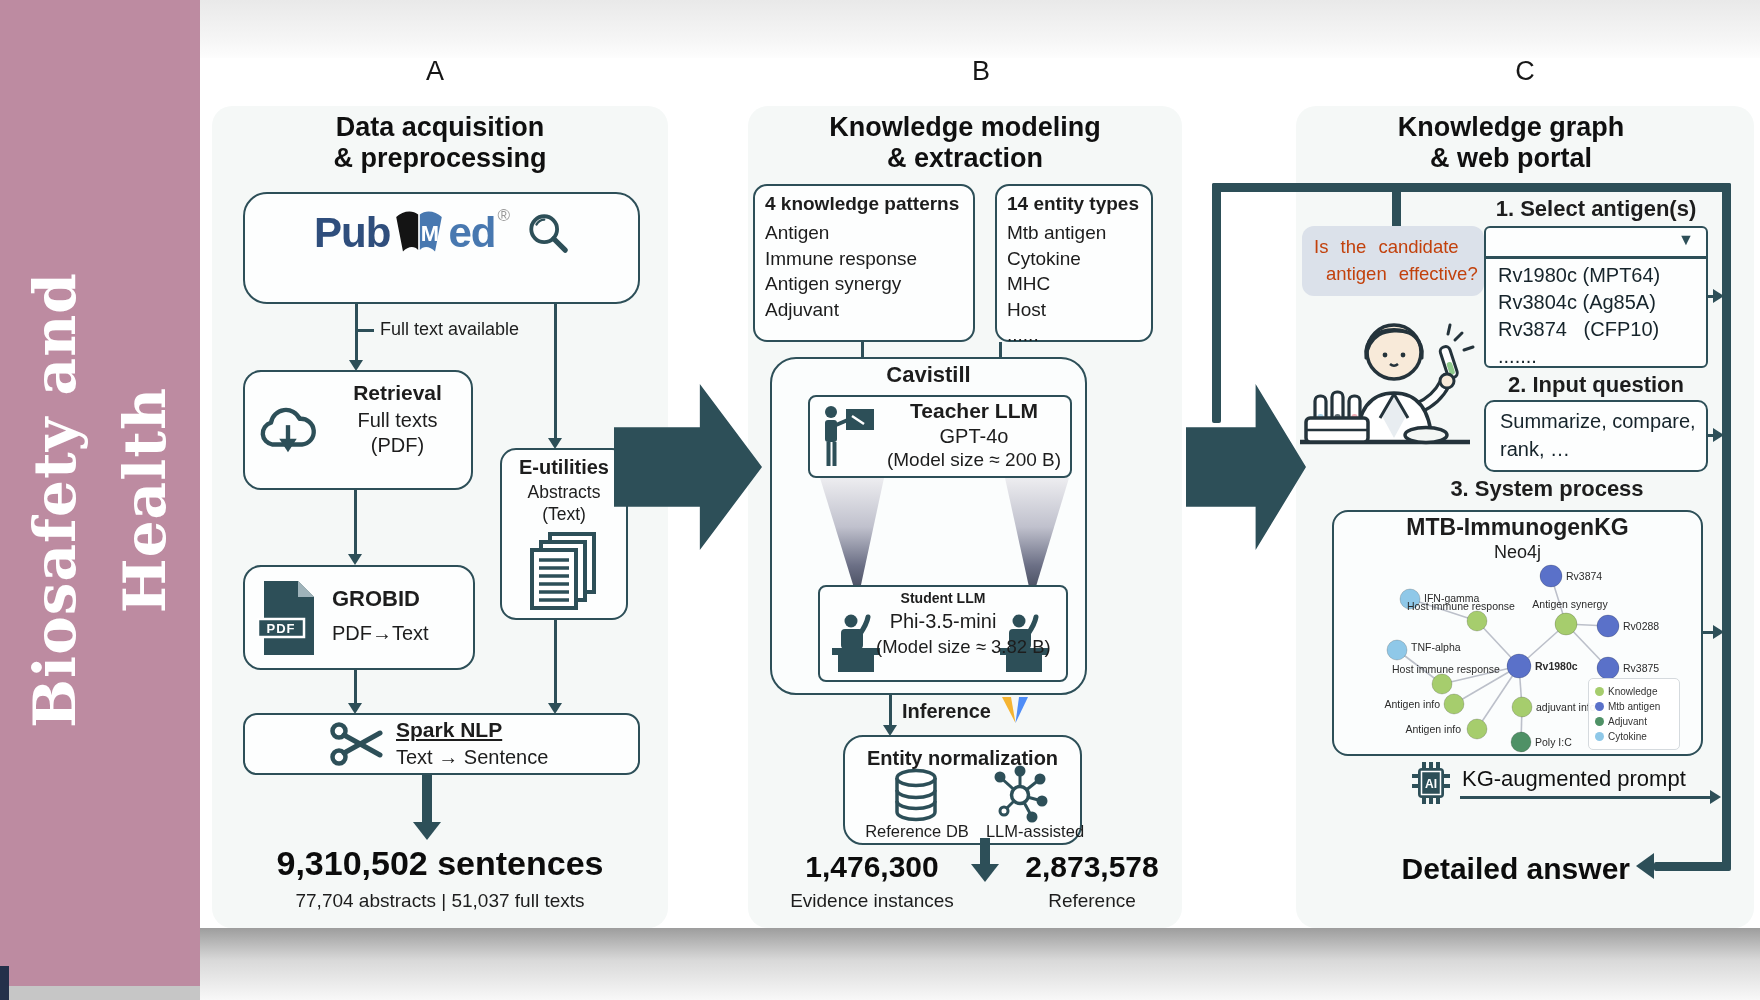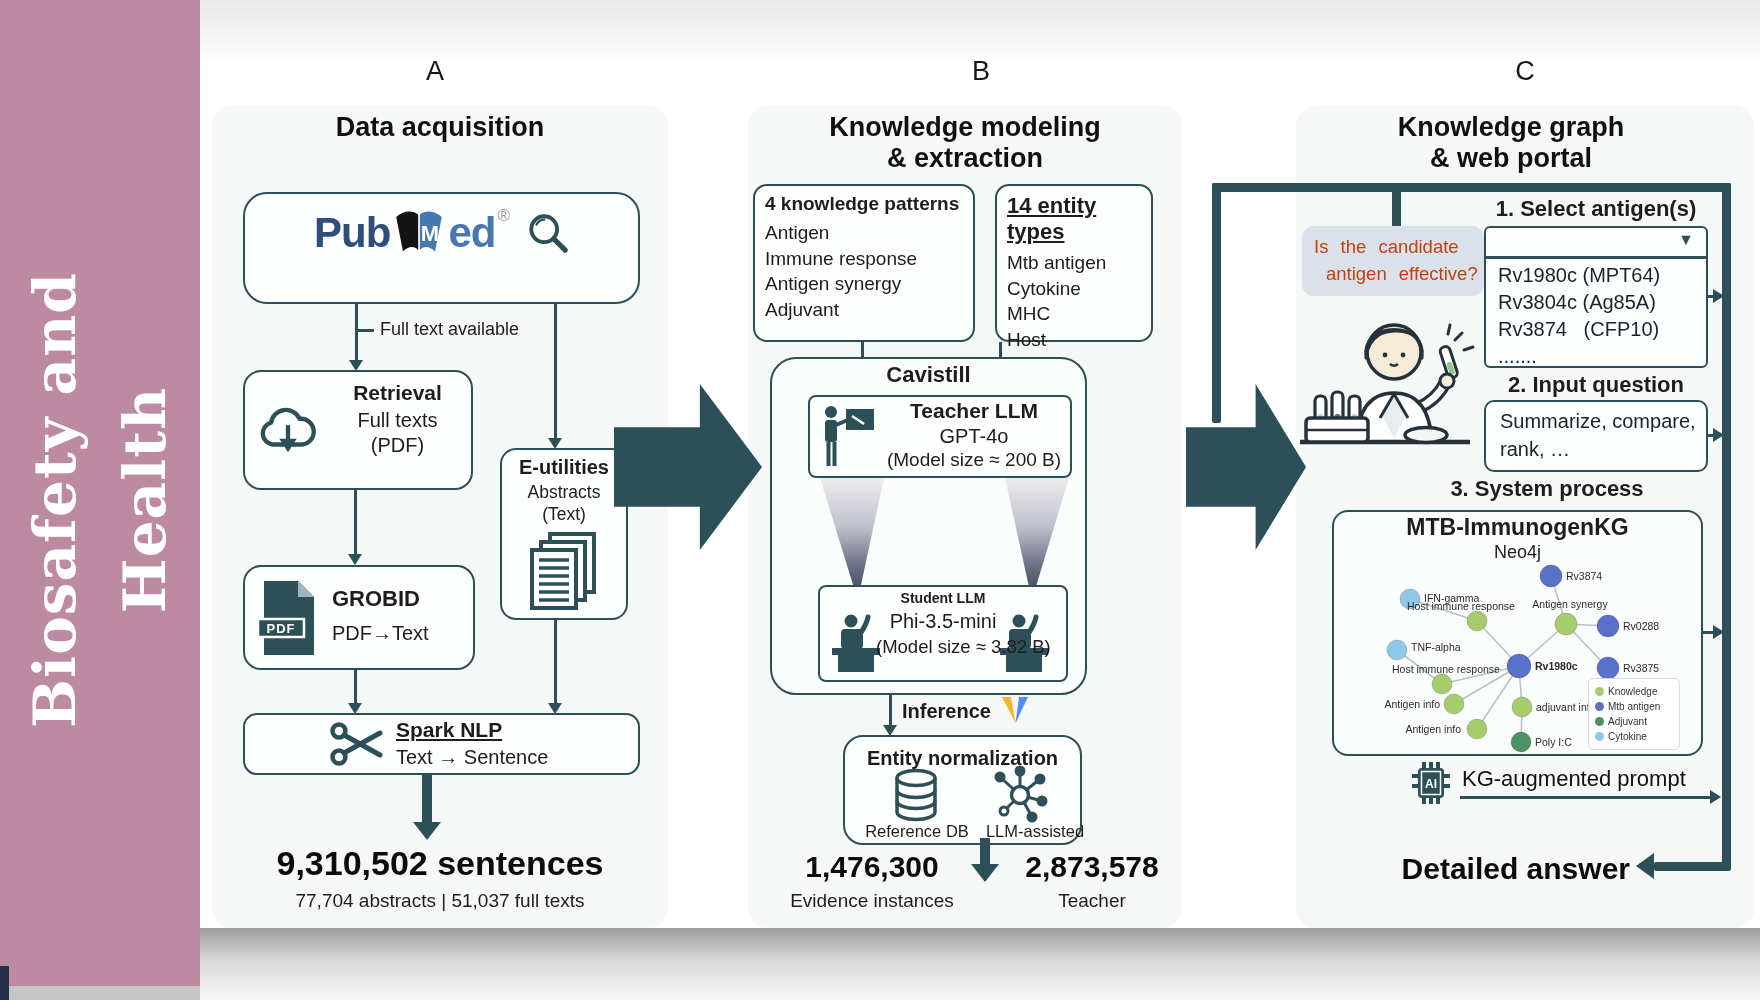--- a/index.html
+++ b/index.html
@@ -54,20 +54,21 @@
   <div class="panel" style="left:212px;width:456px;"></div>
   <div class="panel" style="left:748px;width:434px;"></div>
   <div class="panel" style="left:1296px;width:458px;"></div>
 
   <div class="letter" style="left:405px;">A</div>
   <div class="letter" style="left:951px;">B</div>
   <div class="letter" style="left:1495px;">C</div>
 
   <div class="ptitle" style="left:222px;top:112px;width:436px;">
     <div>Data acquisition</div>
+    <div>&amp; preprocessing</div>
   </div>
 
   <div class="box" style="left:243px;top:192px;width:397px;height:112px;border-radius:24px;"></div>
   <div class="abs" style="left:258px;top:204px;width:368px;height:58px;display:flex;align-items:center;justify-content:center;gap:2px;">
     <span style="font-size:42px;font-weight:bold;color:#2f4e7c;letter-spacing:-1px;">Pub</span>
     <svg width="54" height="48" viewBox="0 0 64 56">
       <path d="M31,6 C24,0 12,2 5,9 L13,50 C19,43 27,43 31,48 Z" fill="#141414"></path>
       <path d="M33,6 C40,0 52,2 59,9 L51,50 C45,43 37,43 33,48 Z" fill="#4878b0"></path>
       <text x="45" y="38" text-anchor="middle" font-size="26" font-weight="bold" fill="#ffffff" font-family="Liberation Sans, sans-serif">M</text>
     </svg>
@@ -170,21 +171,21 @@
           <div class="pb-item">Antigen</div>
           <div class="pb-item">Immune response</div>
           <div class="pb-item">Antigen synergy</div>
           <div class="pb-item">Adjuvant</div>
         </div>
     </div>
   </div>
 
   <div class="box" style="left:995px;top:184px;width:158px;height:158px;border-radius:14px;">
     <div style="padding:7px 0 0 10px;">
-      <div class="bt" style="font-size:22px;text-decoration:underline;">14 entity types</div>
+      <div class="bt" style="font-size:19px;">14 entity types</div>
       <div style="margin-top:5px;">
           <div class="pb-item">Mtb antigen</div>
           <div class="pb-item">Cytokine</div>
           <div class="pb-item">MHC</div>
           <div class="pb-item">Host</div>
           <div class="pb-item">......</div>
         </div>
     </div>
   </div>
 
@@ -270,21 +271,21 @@
     <circle cx="12" cy="46" r="4" fill="#ffffff" stroke="#2d4f58" stroke-width="3"></circle>
   </svg>
   <div class="abs ctr" style="left:852px;top:822px;width:130px;font-size:16.5px;">Reference DB</div>
   <div class="abs ctr" style="left:985px;top:822px;width:100px;font-size:16.5px;">LLM-assisted</div>
 
   <div class="abs" style="left:980px;top:838px;width:10px;height:26px;background:#2d4f58;"></div>
   <div class="arr-d-big" style="left:971px;top:864px;"></div>
   <div class="abs ctr bt" style="left:762px;top:850px;width:220px;font-size:30px;color:#0c0c0c;">1,476,300</div>
   <div class="abs ctr" style="left:762px;top:890px;width:220px;font-size:19px;">Evidence instances</div>
   <div class="abs ctr bt" style="left:1002px;top:850px;width:180px;font-size:30px;color:#0c0c0c;">2,873,578</div>
-  <div class="abs ctr" style="left:1002px;top:890px;width:180px;font-size:19px;">Teacher</div>
+  <div class="abs ctr" style="left:1002px;top:890px;width:180px;font-size:19px;">Reference</div>
 
   <div class="chev" style="left:1186px;top:384px;width:120px;height:166px;"></div>
 
   <div class="ptitle" style="left:1296px;top:112px;width:430px;">
     <div>Knowledge graph</div>
     <div>&amp; web portal</div>
   </div>
 
   <div class="thickh" style="left:1212px;top:183px;width:519px;"></div>
   <div class="thickv" style="left:1212px;top:183px;height:240px;"></div>

